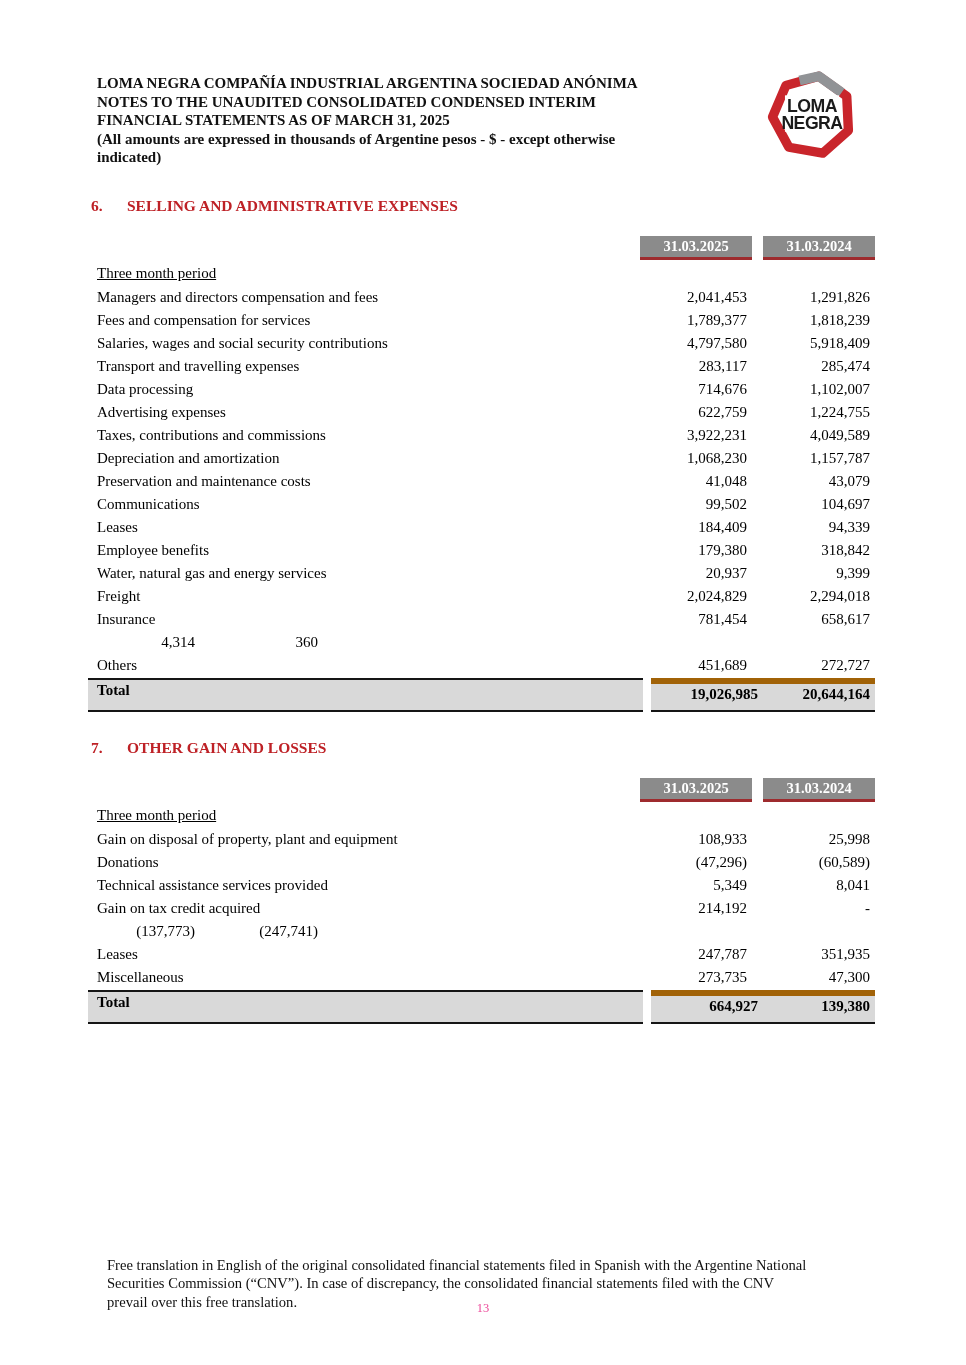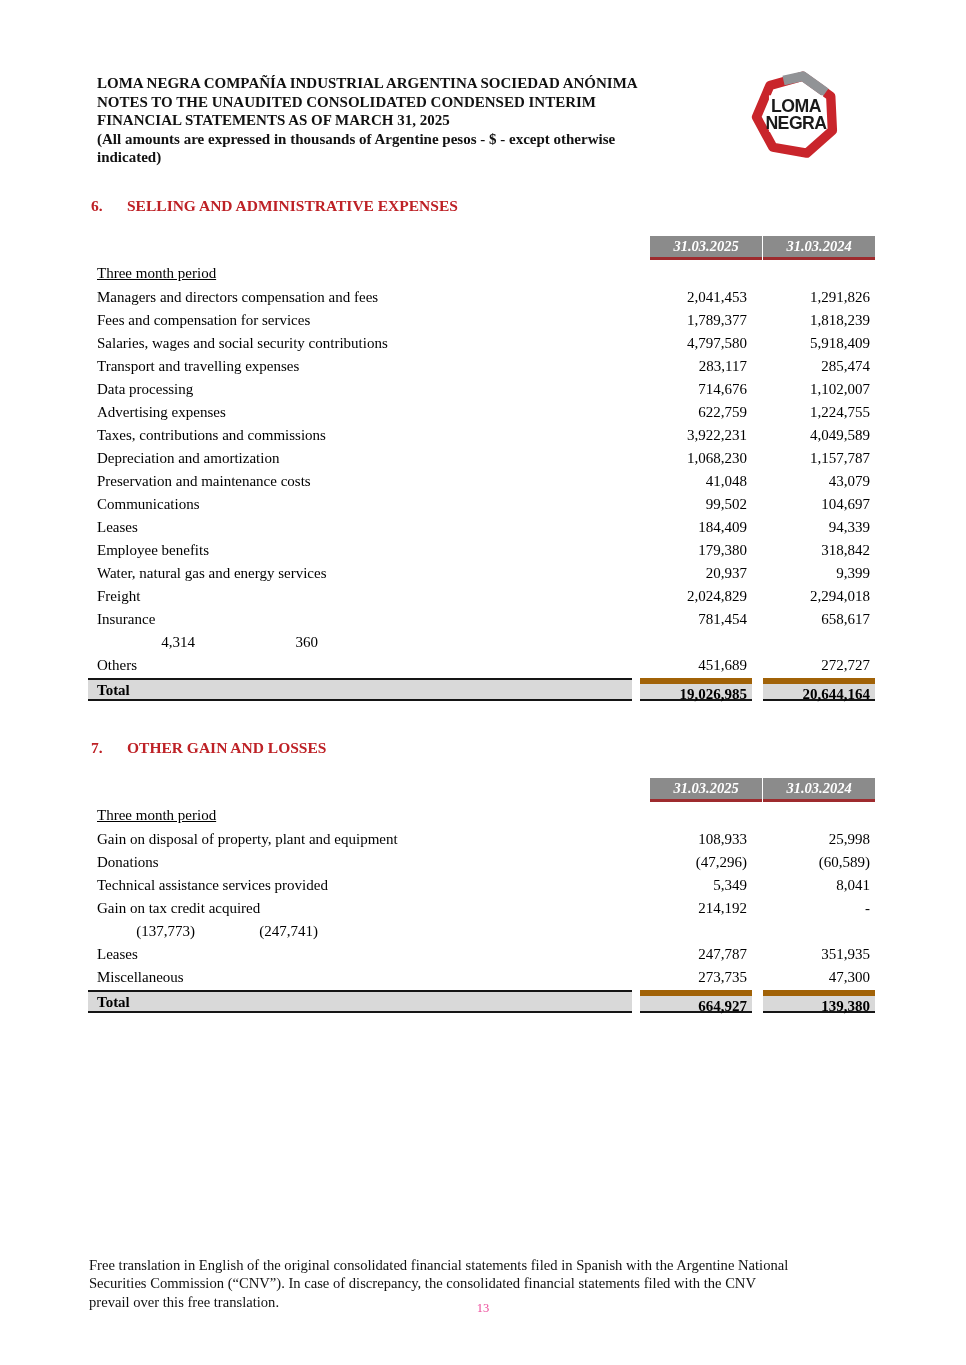--- a/index.html
+++ b/index.html
@@ -7,64 +7,64 @@
     width:966px;height:1365px;background:#ffffff;
     font-family:"Liberation Serif",serif;color:#000;
   }
   .page{position:relative;width:966px;height:1365px;overflow:hidden;background:#fff;}
 
   
   .doc-header{
     position:absolute;left:97px;top:74px;width:600px;
     font-weight:bold;font-size:15px;line-height:18.6px;color:#111;
   }
-  .logo-wrap{position:absolute;left:744px;top:60px;width:104px;height:104px;}
+  .logo-wrap{position:absolute;left:760px;top:60px;width:104px;height:104px;}
 
   
   .section{position:absolute;left:88px;width:787px;}
   #section-6{top:196px;}
   #section-7{top:738px;}
 
   .sec-title{display:flex;color:#be2126;font-weight:bold;font-size:15.5px;line-height:19px;}
   .sec-num{width:39px;padding-left:3px;box-sizing:border-box;}
 
-  .col-heads{display:flex;justify-content:flex-end;margin-top:21px;font-style:italic;}
+  .col-heads{display:flex;justify-content:flex-end;margin-top:21px;}
   .head-box{
     width:112px;height:21px;background:#8b8b8b;
     border-bottom:3px solid #9e2b2e;
     color:#fff;font-weight:bold;font-size:14.5px;text-align:center;line-height:21px;
   }
-  .head-box + .head-box{margin-left:1px;}
+  .head-box + .head-box{margin-left:11px;}
 
   .subhead{
     margin-top:4px;padding-left:9px;font-size:15px;height:19px;line-height:19px;
     text-decoration:underline;
   }
 
   .rows{margin-top:3px;}
   .row{display:flex;height:23px;align-items:center;font-size:15px;}
   .row .label{flex:1;padding-left:9px;}
   .row .num{width:112px;text-align:right;padding-right:5px;box-sizing:border-box;}
   .row .num + .num{margin-left:11px;}
 
-  .total-row{display:flex;height:23px;font-weight:bold;font-size:15px;margin-top:1px;border-radius:8px;}
+  .total-row{display:flex;height:34px;font-weight:bold;font-size:15px;margin-top:1px;border-radius:8px;}
   .total-label{
     flex:1;margin-right:8px;background:#d9d9d9;
     border-top:2px solid #151515;border-bottom:2px solid #151515;
     padding-left:9px;line-height:21px;box-sizing:border-box;
   }
   .total-num{
     width:112px;background:#d9d9d9;
     border-top:6px solid #a16207;border-bottom:2px solid #151515;
     text-align:right;padding-right:5px;line-height:21px;box-sizing:border-box;
   }
-  .total-num + .total-num{margin-left:11px;}
+  .total-num + .total-num{}
 
   
-  .footer{position:absolute;left:89px;top:1256px;width:806px;font-size:14.6px;line-height:18.4px;color:#111;}
+  .footer{position:absolute;left:107px;top:1256px;width:806px;font-size:14.6px;line-height:18.4px;color:#111;}
   .page-num{position:absolute;left:0;top:1301px;width:966px;text-align:center;font-size:12.5px;color:#ec4899;}
 </style>
 </head>
 <body>
 
 <div class="page">
 
   <div class="doc-header">
     <div>LOMA NEGRA COMPAÑÍA INDUSTRIAL ARGENTINA SOCIEDAD ANÓNIMA</div>
     <div>NOTES TO THE UNAUDITED CONSOLIDATED CONDENSED INTERIM</div>

